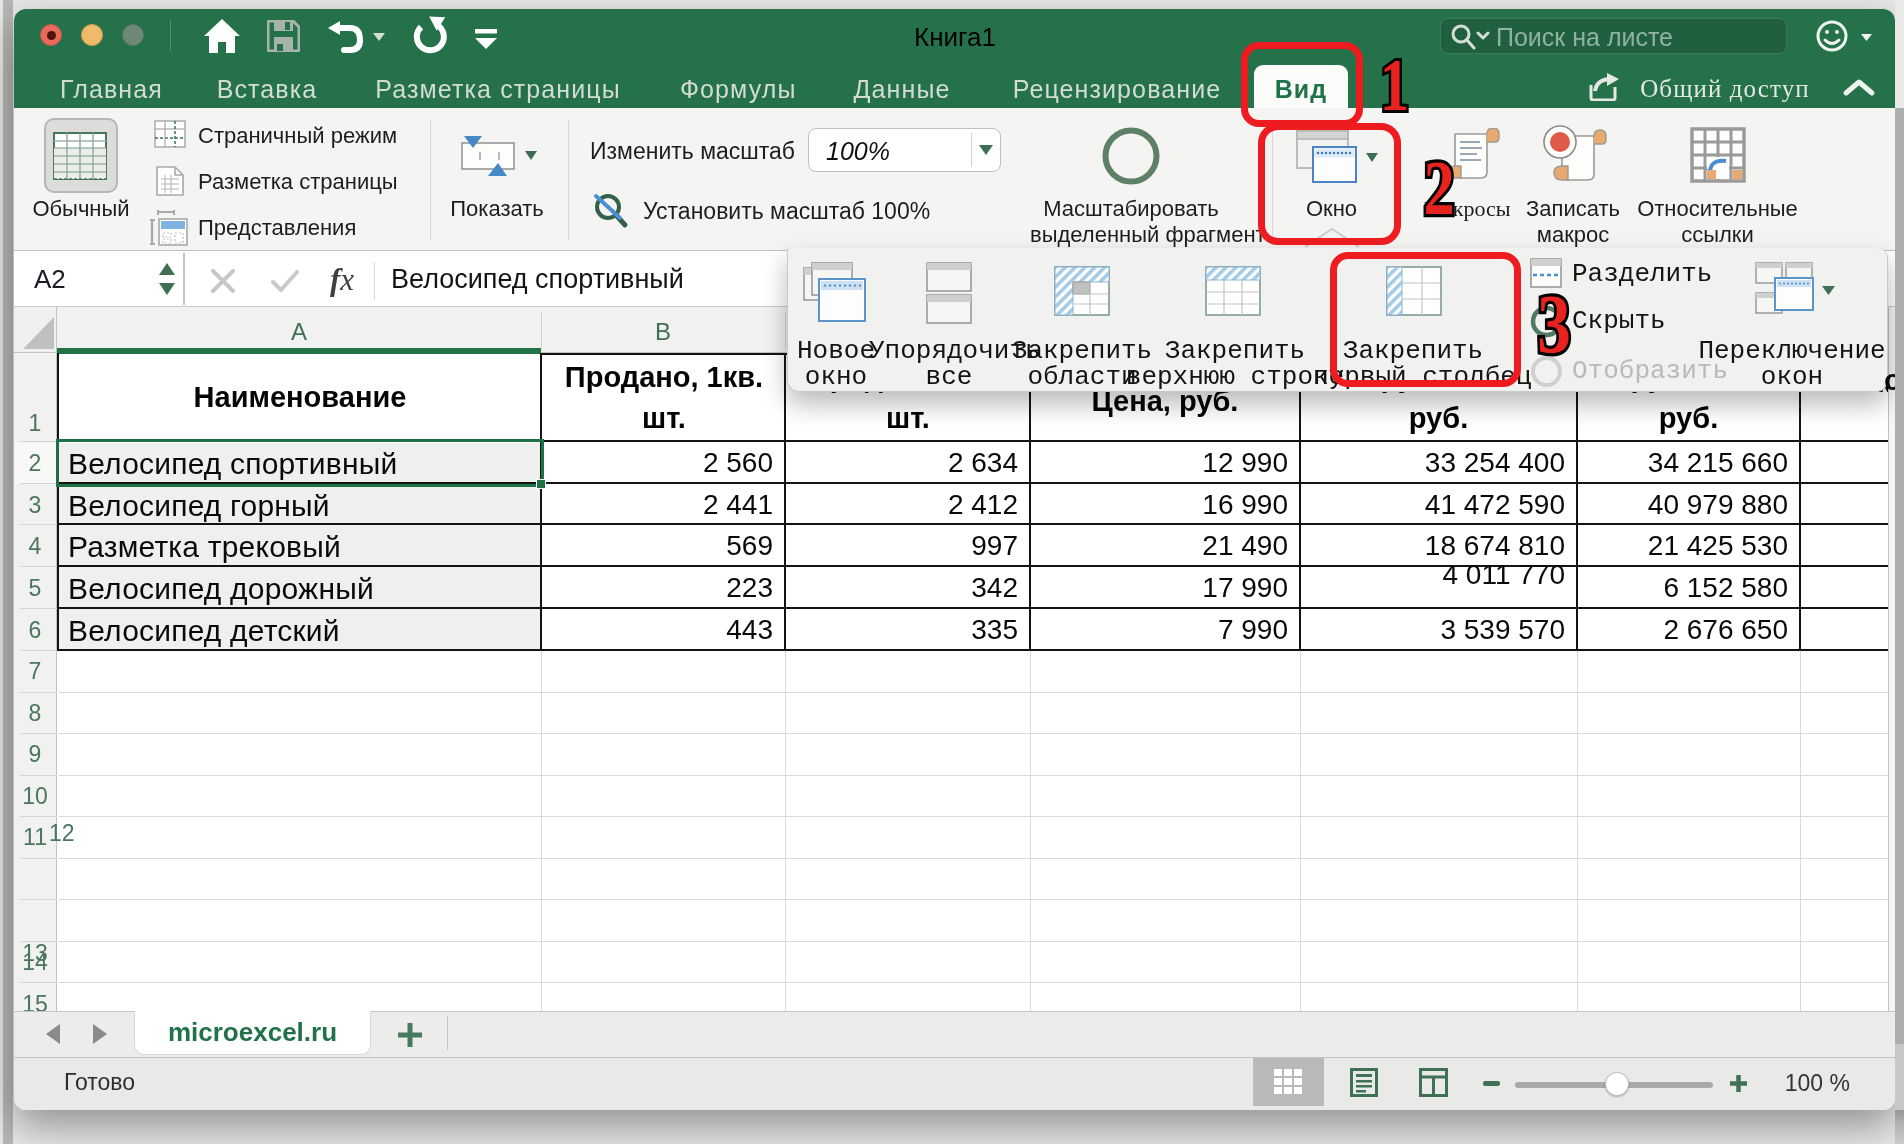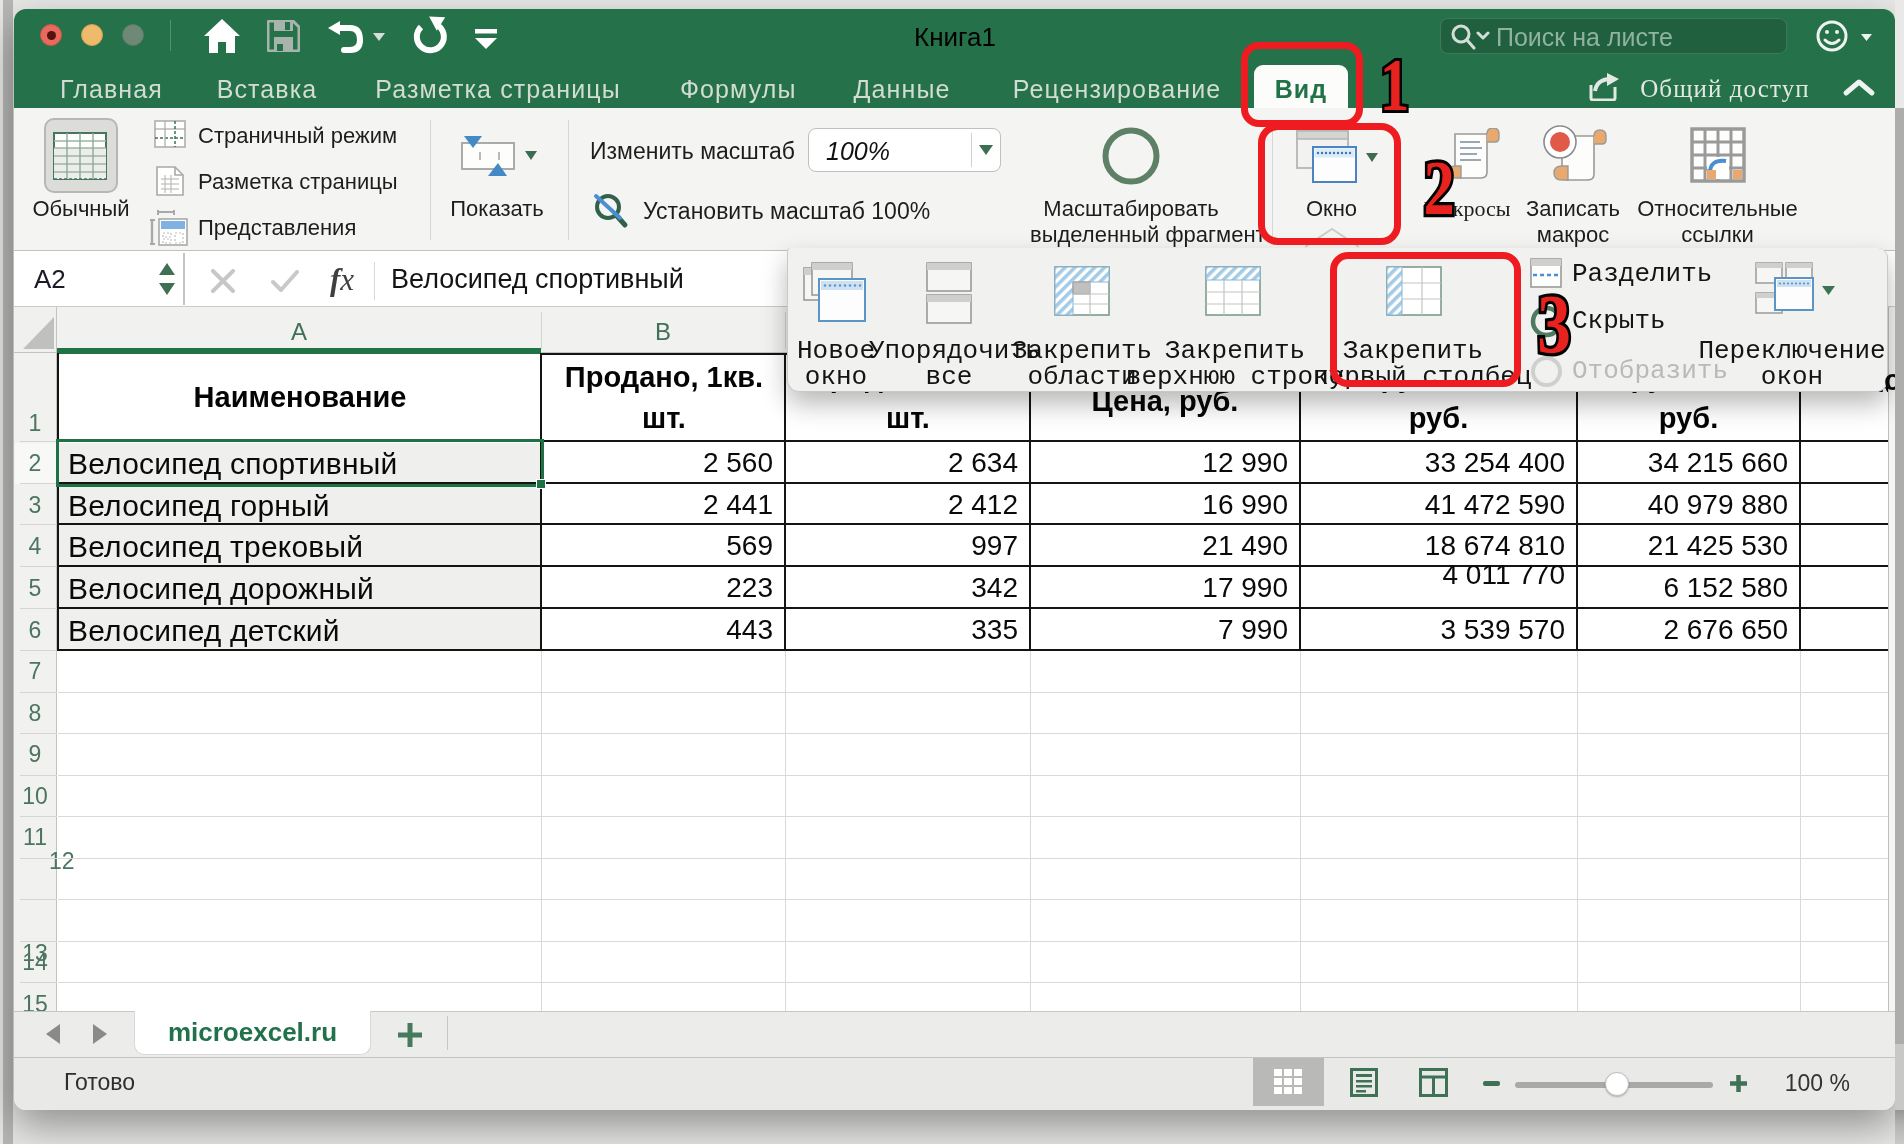--- a/index.html
+++ b/index.html
@@ -302,21 +302,21 @@
   <div class="abs rownum" style="left:15px;top:450px;">2</div>
   <div class="abs rownum" style="left:15px;top:492px;">3</div>
   <div class="abs rownum" style="left:15px;top:533px;">4</div>
   <div class="abs rownum" style="left:15px;top:575px;">5</div>
   <div class="abs rownum" style="left:15px;top:617px;">6</div>
   <div class="abs rownum" style="left:15px;top:658px;">7</div>
   <div class="abs rownum" style="left:15px;top:700px;">8</div>
   <div class="abs rownum" style="left:15px;top:741px;">9</div>
   <div class="abs rownum" style="left:15px;top:783px;">10</div>
   <div class="abs rownum" style="left:15px;top:824px;">11</div>
-  <div class="abs rownum" style="left:15px;top:848px;padding-left:34px;">12</div>
+  <div class="abs rownum" style="left:15px;top:820px;padding-left:34px;">12</div>
   <div class="abs rownum" style="left:15px;top:907px;margin-top:33px;">13</div>
   <div class="abs rownum" style="left:15px;top:949px;">14</div>
   <div class="abs rownum" style="left:15px;top:991px;">15</div>
 
   <div class="abs" style="left:20px;top:441px;width:37px;height:1px;background:#d5d5d3;"></div>
   <div class="abs" style="left:20px;top:483px;width:37px;height:1px;background:#d5d5d3;"></div>
   <div class="abs" style="left:20px;top:524px;width:37px;height:1px;background:#d5d5d3;"></div>
   <div class="abs" style="left:20px;top:566px;width:37px;height:1px;background:#d5d5d3;"></div>
   <div class="abs" style="left:20px;top:608px;width:37px;height:1px;background:#d5d5d3;"></div>
   <div class="abs" style="left:20px;top:650px;width:37px;height:1px;background:#d5d5d3;"></div>
@@ -368,21 +368,21 @@
   <div class="abs th" style="left:787px;top:402px;width:242px;">шт.</div>
   <div class="abs th" style="left:1031px;top:385px;width:268px;">Цена, руб.</div>
   <div class="abs th" style="left:1301px;top:361px;width:275px;">Выручка, 1кв.,</div>
   <div class="abs th" style="left:1301px;top:402px;width:275px;">руб.</div>
   <div class="abs th" style="left:1578px;top:361px;width:221px;">Выручка, 2кв.,</div>
   <div class="abs th" style="left:1578px;top:402px;width:221px;">руб.</div>
   <div class="abs th" style="left:1840px;top:366px;width:100px;text-align:left;">Откл</div>
 
   <div class="abs cellA" style="left:68px;top:447px;">Велосипед спортивный</div>
   <div class="abs cellA" style="left:68px;top:489px;">Велосипед горный</div>
-  <div class="abs cellA" style="left:68px;top:530px;">Велосипед трековый</div>
+  <div class="abs cellA" style="left:68px;top:530px;">Разметка трековый</div>
   <div class="abs cellA" style="left:68px;top:572px;">Велосипед дорожный</div>
   <div class="abs cellA" style="left:68px;top:614px;">Велосипед детский</div>
 
   <div class="abs cellN" style="left:543px;top:447px;width:230px;">2 560</div>
   <div class="abs cellN" style="left:543px;top:489px;width:230px;">2 441</div>
   <div class="abs cellN" style="left:543px;top:530px;width:230px;">569</div>
   <div class="abs cellN" style="left:543px;top:572px;width:230px;">223</div>
   <div class="abs cellN" style="left:543px;top:614px;width:230px;">443</div>
 
   <div class="abs cellN" style="left:787px;top:447px;width:231px;">2 634</div>

